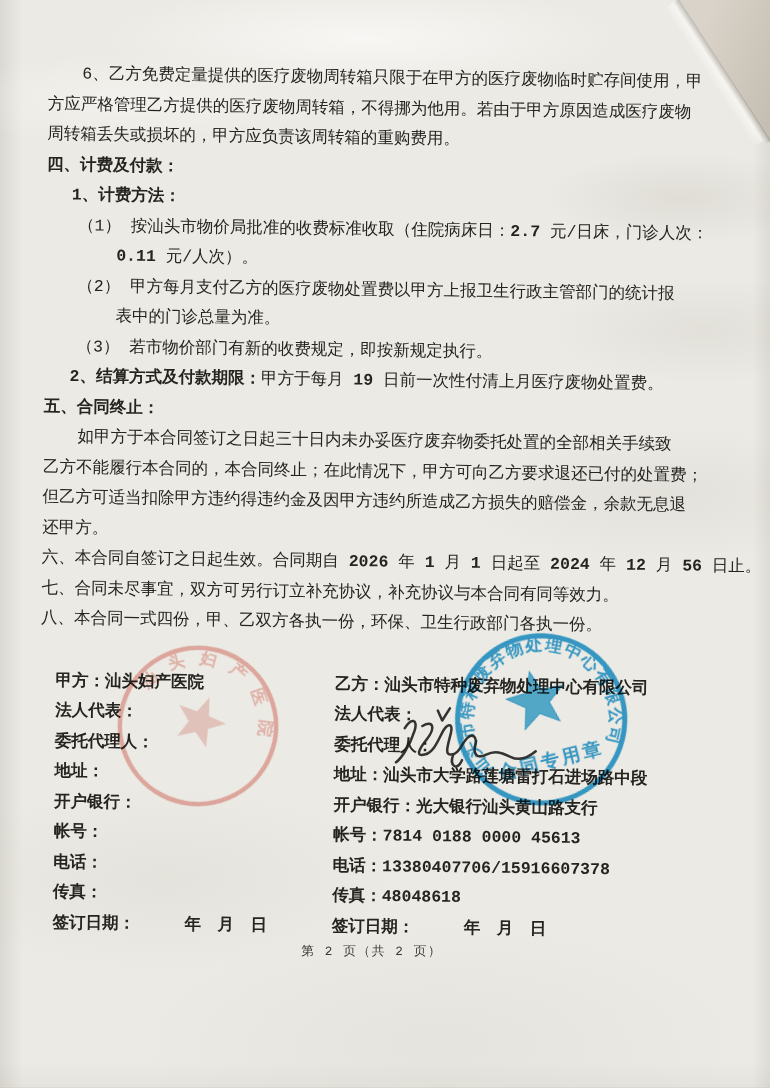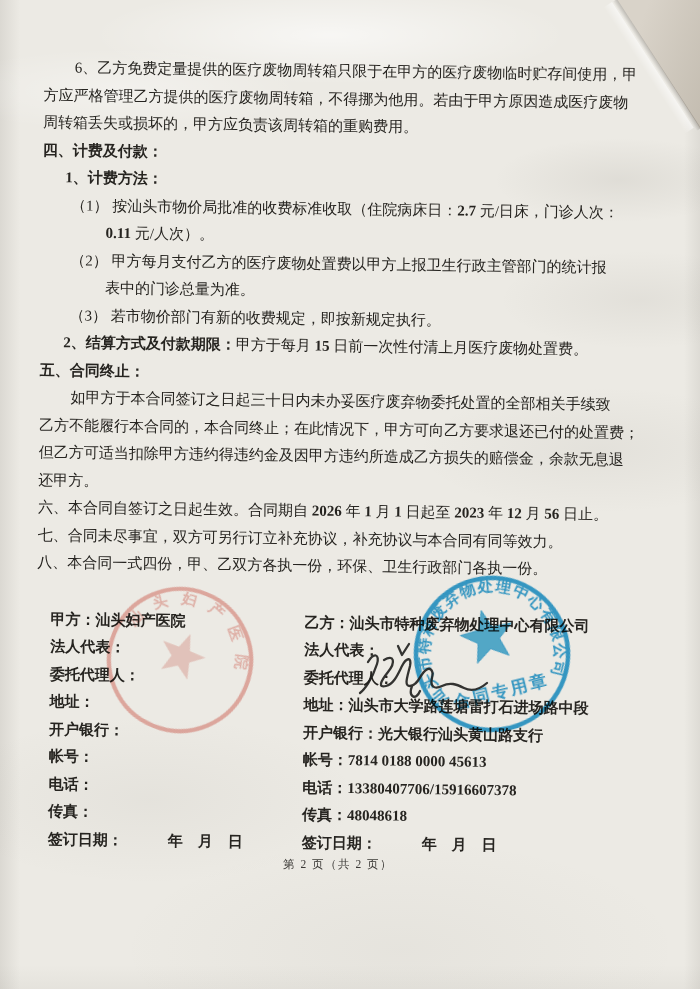--- a/index.html
+++ b/index.html
@@ -1,18 +1,18 @@
 <!DOCTYPE html>
 <html><head>
 <meta charset="utf-8">
 <style>
   html,body { margin:0; padding:0; background:#888; }
   .page {
     position:relative; width:700px; height:989px; overflow:hidden;
-    font-family:Liberation Serif, serif;
+    font-family:Liberation Mono, monospace;
     color:#262420;
     background-color:#eceae4;
     background-image:
       radial-gradient(ellipse 340px 70px at 330px 35px, rgba(255,255,255,.60), rgba(255,255,255,0) 70%),
       radial-gradient(ellipse 260px 60px at 120px 90px, rgba(255,255,255,.35), rgba(255,255,255,0) 70%),
       radial-gradient(ellipse 180px 60px at 620px 180px, rgba(110,105,95,.10), rgba(110,105,95,0) 70%),
       radial-gradient(ellipse 200px 70px at 640px 300px, rgba(110,105,95,.08), rgba(110,105,95,0) 70%),
       radial-gradient(ellipse 260px 90px at 600px 450px, rgba(110,105,95,.07), rgba(110,105,95,0) 70%),
       radial-gradient(ellipse 300px 120px at 150px 800px, rgba(110,105,95,.06), rgba(110,105,95,0) 70%),
       radial-gradient(ellipse 400px 160px at 400px 950px, rgba(110,105,95,.05), rgba(110,105,95,0) 70%),
@@ -81,27 +81,27 @@
         <div class="ln first"><span>6、乙方免费定量提供的医疗废物周转箱只限于在甲方的医疗废物临时贮存间使用，甲</span></div>
         <div class="ln "><span>方应严格管理乙方提供的医疗废物周转箱，不得挪为他用。若由于甲方原因造成医疗废物</span></div>
         <div class="ln "><span>周转箱丢失或损坏的，甲方应负责该周转箱的重购费用。</span></div>
         <div class="ln bold"><span>四、计费及付款：</span></div>
         <div class="ln l2 bold"><span>1、计费方法：</span></div>
         <div class="ln l3"><span>（1） 按汕头市物价局批准的收费标准收取（住院病床日：</span><span class="b">2.7</span><span> 元/日床，门诊人次：</span></div>
         <div class="ln cont"><span class="b">0.11</span><span> 元/人次）。</span></div>
         <div class="ln l3"><span>（2） 甲方每月支付乙方的医疗废物处置费以甲方上报卫生行政主管部门的统计报</span></div>
         <div class="ln cont"><span>表中的门诊总量为准。</span></div>
         <div class="ln l3"><span>（3） 若市物价部门有新的收费规定，即按新规定执行。</span></div>
-        <div class="ln l2"><span class="b">2、结算方式及付款期限：</span><span>甲方于每月 </span><span class="b">15</span><span> 日前一次性付清上月医疗废物处置费。</span></div>
+        <div class="ln l2"><span class="b">2、结算方式及付款期限：</span><span>甲方于每月 </span><span class="b">19</span><span> 日前一次性付清上月医疗废物处置费。</span></div>
         <div class="ln bold"><span>五、合同终止：</span></div>
         <div class="ln first"><span>如甲方于本合同签订之日起三十日内未办妥医疗废弃物委托处置的全部相关手续致</span></div>
         <div class="ln "><span>乙方不能履行本合同的，本合同终止；在此情况下，甲方可向乙方要求退还已付的处置费；</span></div>
         <div class="ln "><span>但乙方可适当扣除甲方违约得违约金及因甲方违约所造成乙方损失的赔偿金，余款无息退</span></div>
         <div class="ln "><span>还甲方。</span></div>
-        <div class="ln "><span>六、本合同自签订之日起生效。合同期自 </span><span class="b">2026</span><span> 年 </span><span class="b">1</span><span> 月 </span><span class="b">1</span><span> 日起至 </span><span class="b">2023</span><span> 年 </span><span class="b">12</span><span> 月 </span><span class="b">56</span><span> 日止。</span></div>
+        <div class="ln "><span>六、本合同自签订之日起生效。合同期自 </span><span class="b">2026</span><span> 年 </span><span class="b">1</span><span> 月 </span><span class="b">1</span><span> 日起至 </span><span class="b">2024</span><span> 年 </span><span class="b">12</span><span> 月 </span><span class="b">56</span><span> 日止。</span></div>
         <div class="ln "><span>七、合同未尽事宜，双方可另行订立补充协议，补充协议与本合同有同等效力。</span></div>
         <div class="ln "><span>八、本合同一式四份，甲、乙双方各执一份，环保、卫生行政部门各执一份。</span></div>
       </div>
 
     <div class="sig">
       <div id="sig-left" class="sig-col sig-left">
           <div class="ln "><span>甲方：汕头妇产医院</span></div>
           <div class="ln "><span>法人代表：</span></div>
           <div class="ln "><span>委托代理人：</span></div>
           <div class="ln "><span>地址：</span></div>

